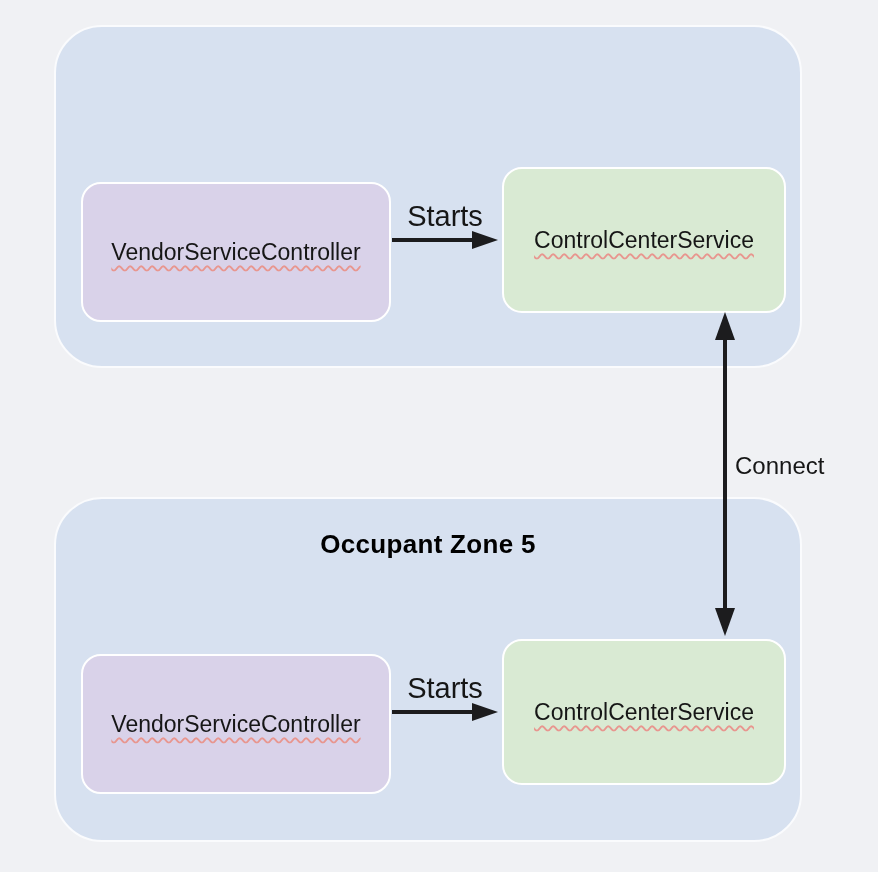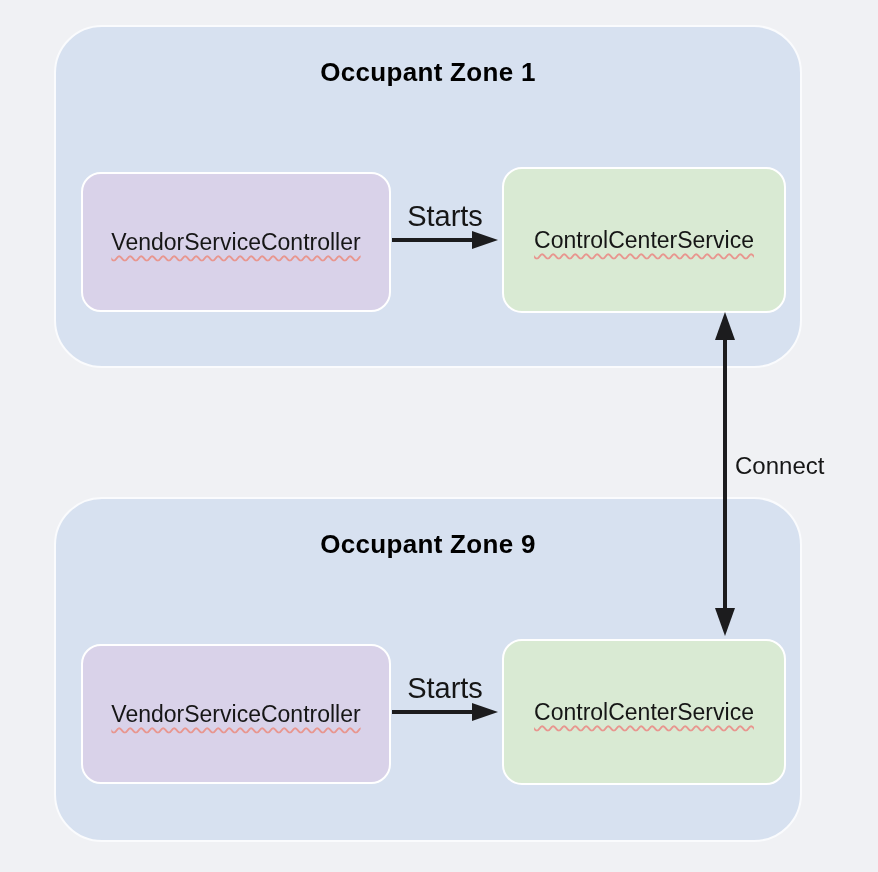--- a/index.html
+++ b/index.html
@@ -36,21 +36,21 @@
   .node {
     position: absolute;
     box-sizing: border-box;
     border: 2px solid var(--box-border, #ffffff);
     border-radius: 20px;
     display: flex;
     align-items: center;
     justify-content: center;
   }
   .vendor {
-    left: 25px; top: 145px;
+    left: 25px; top: 155px;
     width: 310px; height: 140px;
     background: var(--vendor-fill, #d9d2e9);
   }
   .control {
     left: 446px; top: 140px;
     width: 284px; height: 146px;
     background: var(--control-fill, #d9ead3);
   }
   .node-label {
     font-size: 23px;
@@ -84,32 +84,31 @@
   }
   .arrows line { stroke: var(--arrow, #1c1c1e); stroke-width: 4; }
   .arrows polygon { fill: var(--arrow, #1c1c1e); }
 </style>
 </head>
 <body>
 
 <div class="canvas">
 
   <section class="zone zone-1">
-    <h2 class="zone-title">Occupant Zone 1</h2>
     <div class="node vendor">
       <span class="node-label">VendorServiceController</span>
     </div>
     <div class="node control">
       <span class="node-label">ControlCenterService</span>
     </div>
     <div class="starts-label">Starts</div>
   </section>
 
   <section class="zone zone-2">
-    <h2 class="zone-title">Occupant Zone 9</h2>
+    <h2 class="zone-title">Occupant Zone 5</h2>
     <div class="node vendor">
       <span class="node-label">VendorServiceController</span>
     </div>
     <div class="node control">
       <span class="node-label">ControlCenterService</span>
     </div>
     <div class="starts-label">Starts</div>
   </section>
 
   <div class="connect-label">Connect</div>

